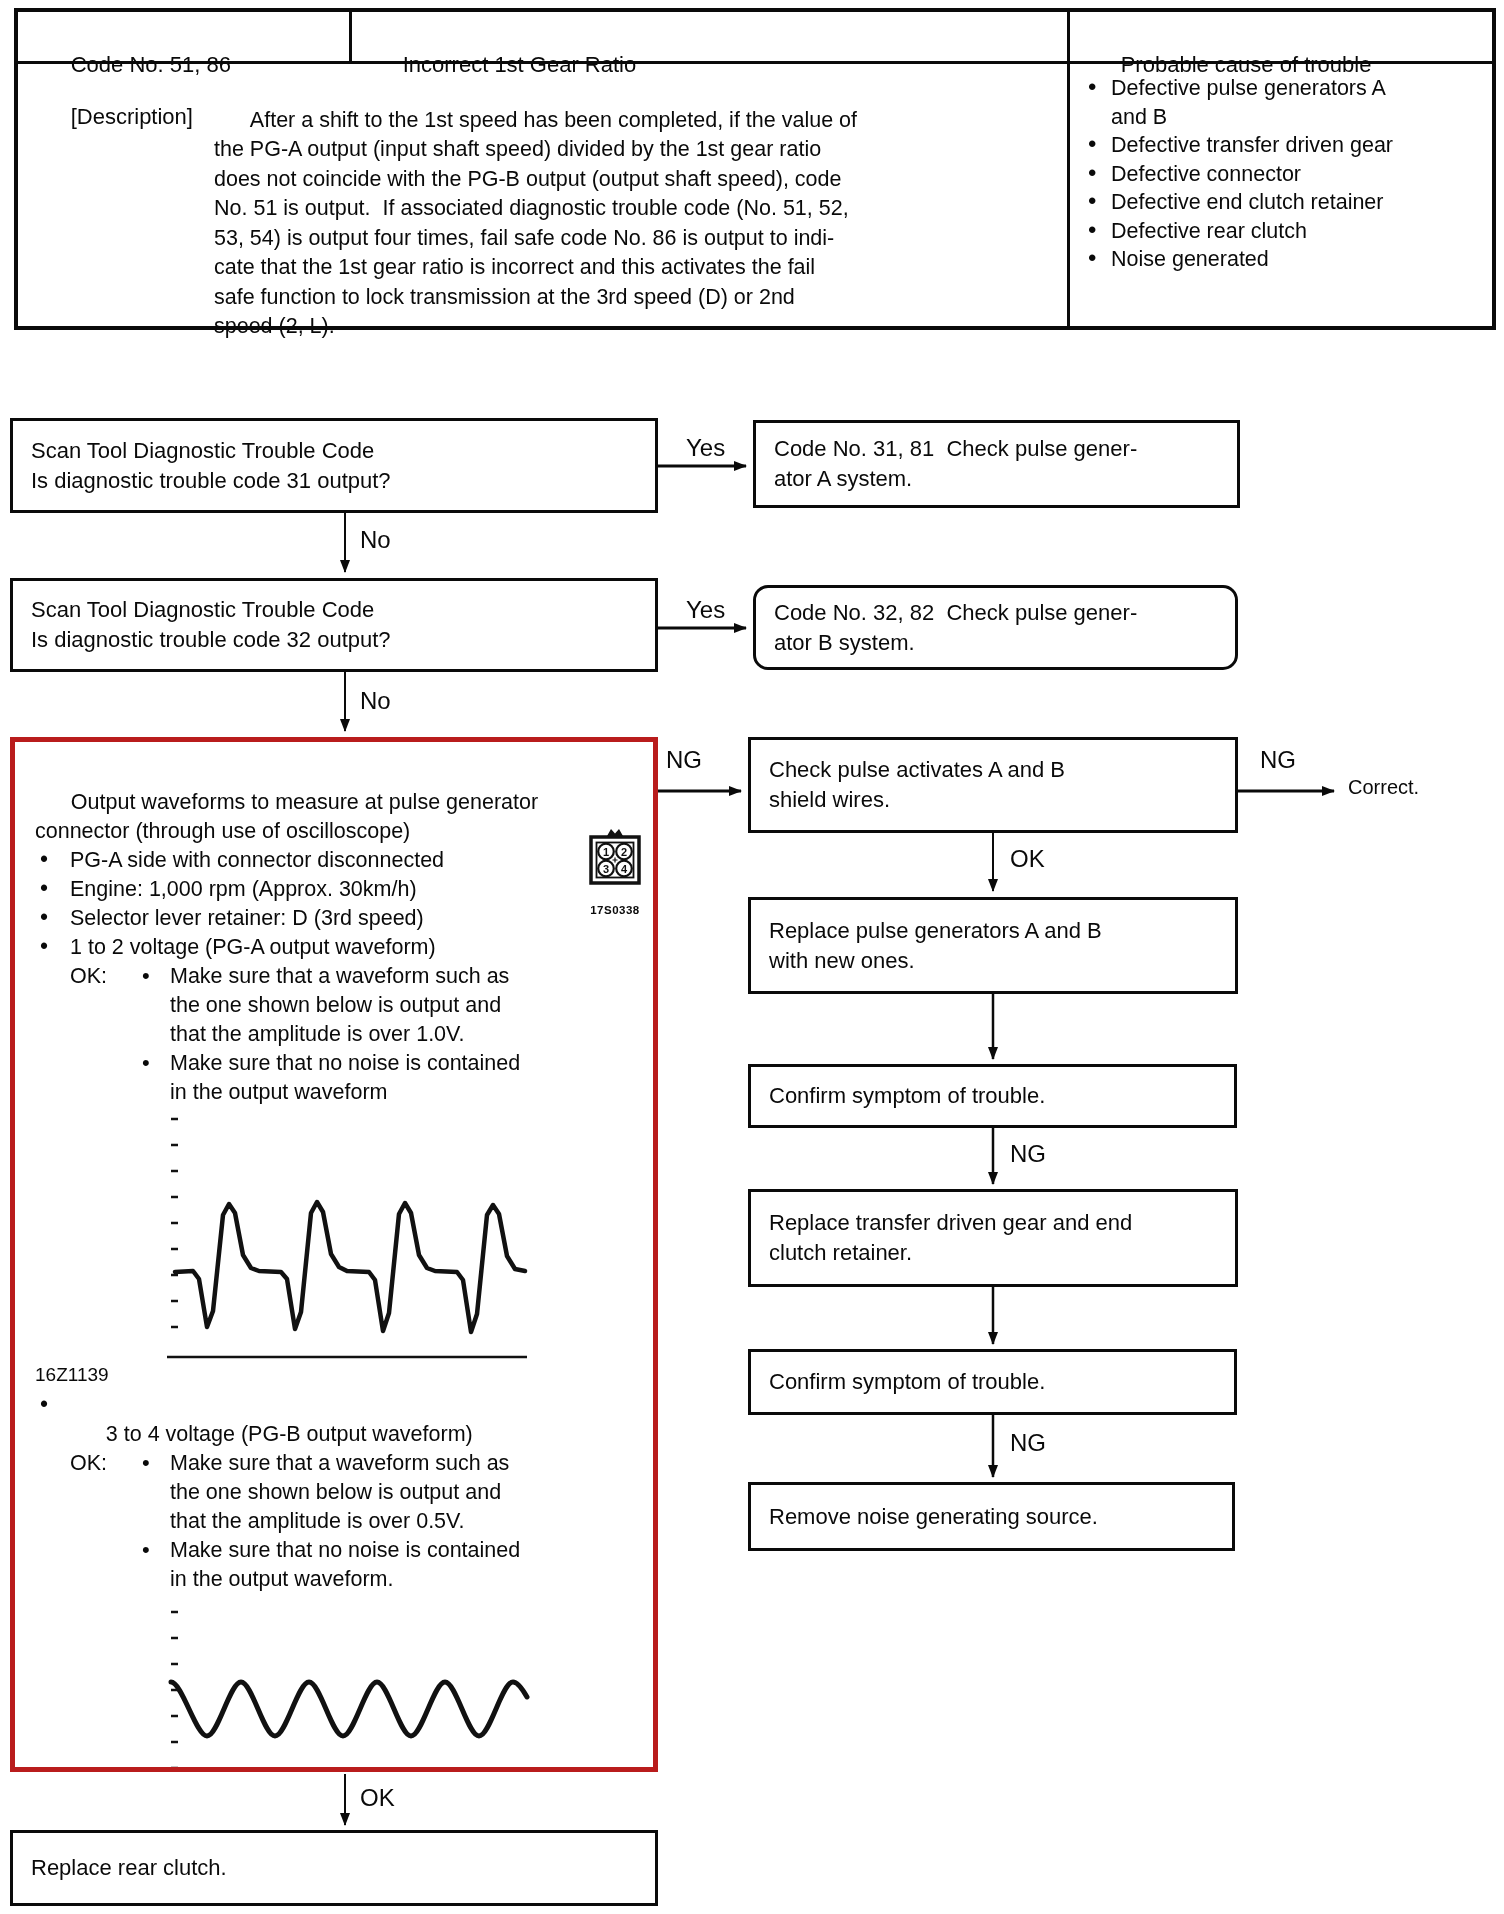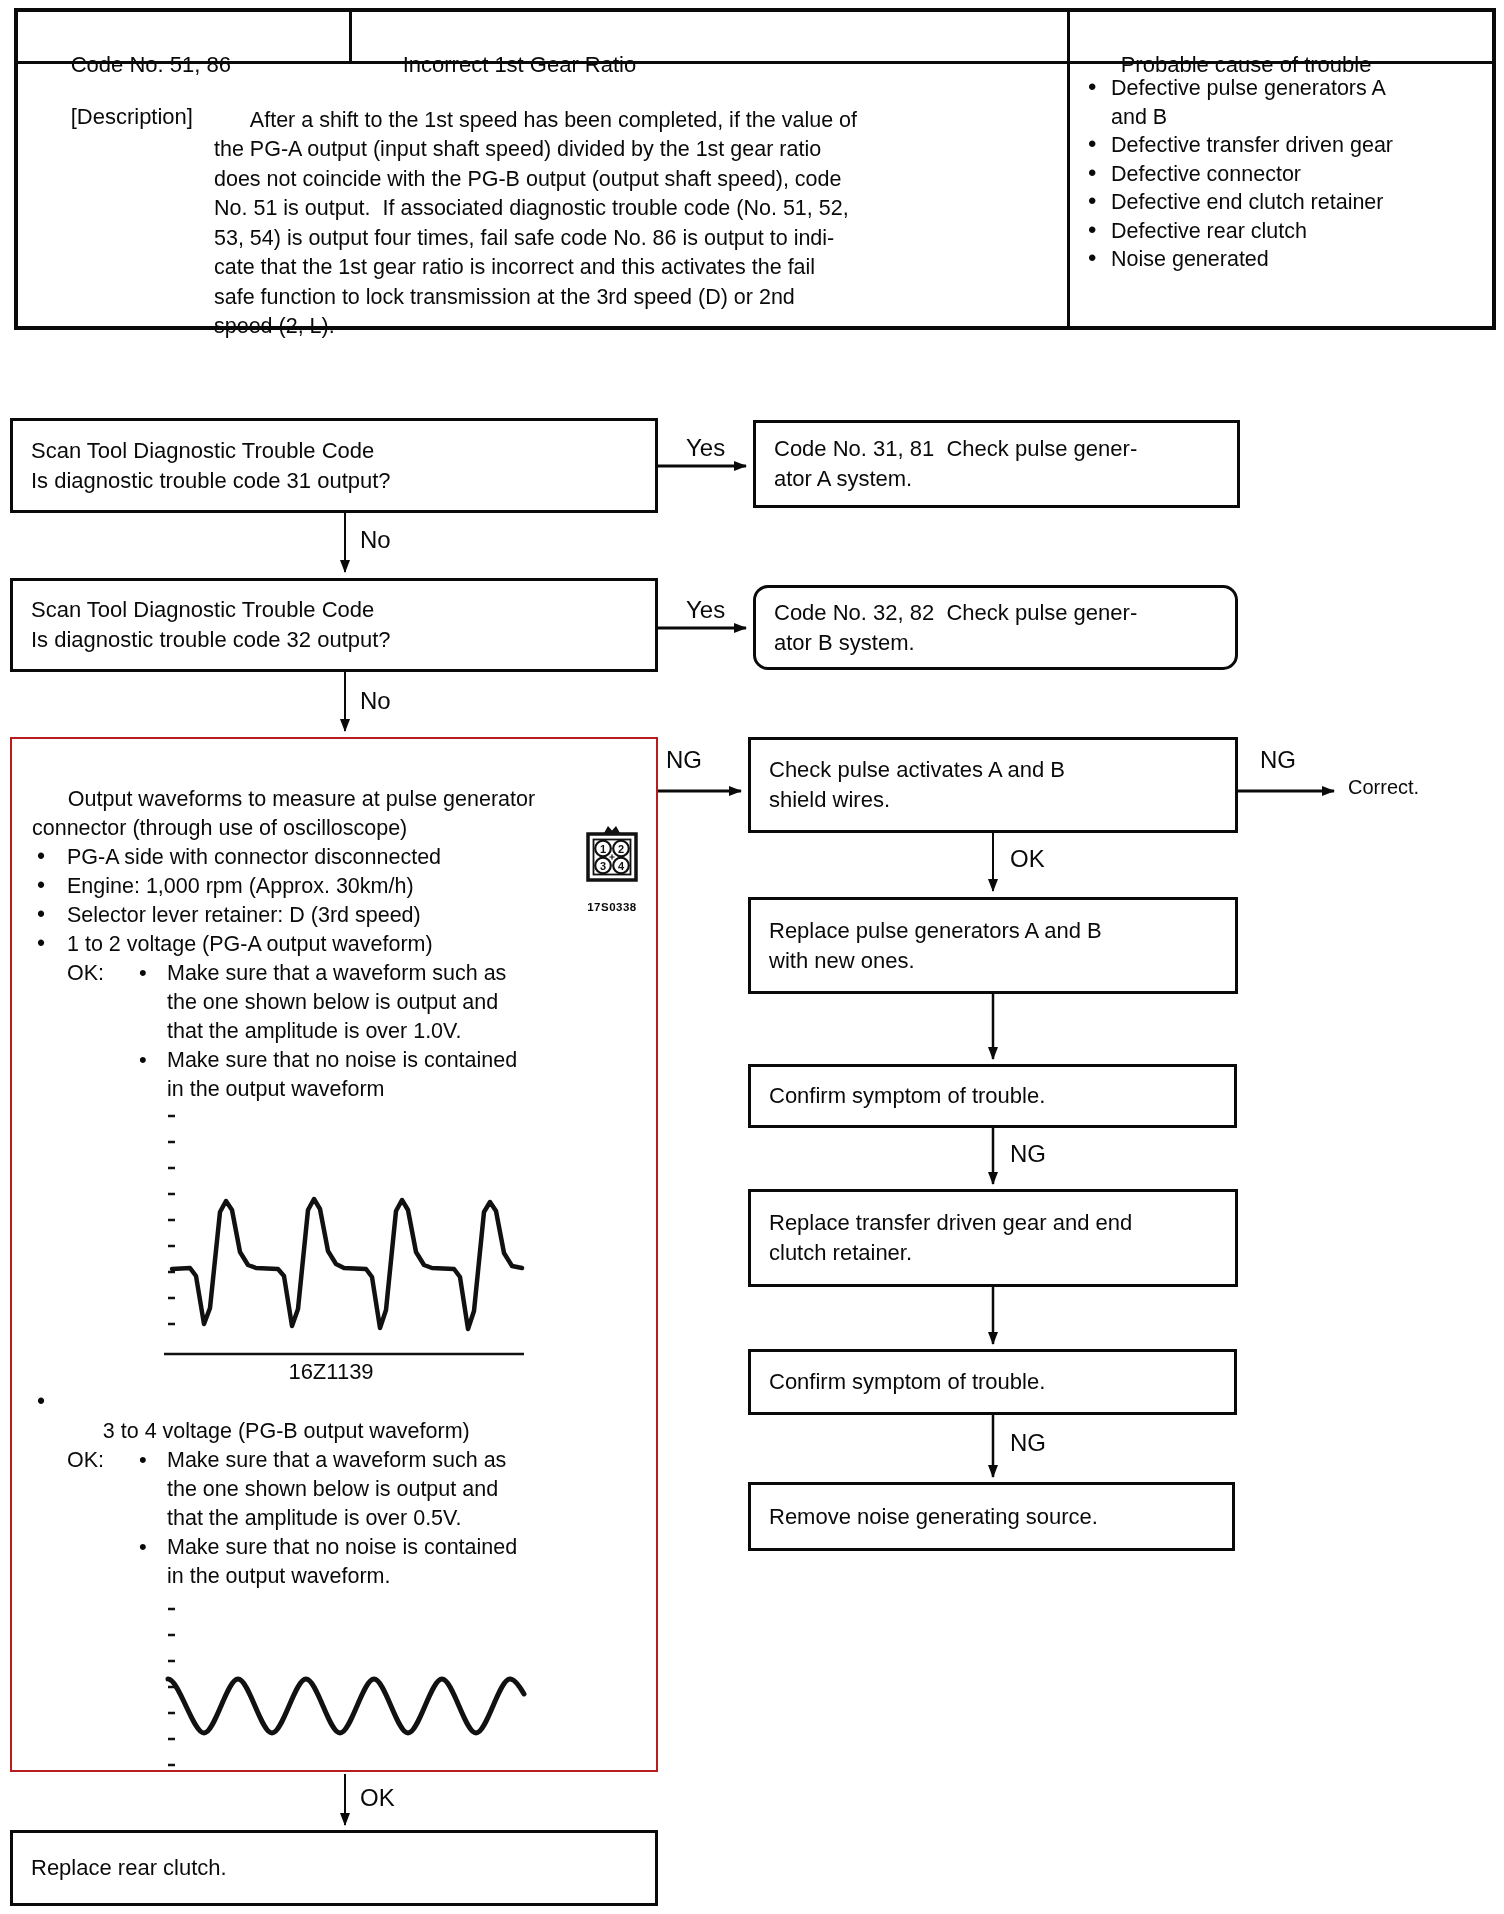--- a/index.html
+++ b/index.html
@@ -23,32 +23,32 @@
 
   
   .fbox{position:absolute;border:3px solid #0a0a0a;background:#fff;box-sizing:border-box;
         display:flex;align-items:center;}
   .fbox-text{padding-left:18px;font-size:22px;line-height:30px;white-space:pre-wrap;}
   .lbl{position:absolute;font-size:24px;}
   .correct{position:absolute;font-size:20px;}
 
   
   .bigbox{position:absolute;left:10px;top:737px;width:648px;height:1035px;
-          border:2px solid #b91c1c;box-sizing:border-box;background:#fff;
+          border:5px solid #b91c1c;box-sizing:border-box;background:#fff;
           padding:17px 12px 0 20px;font-size:21.5px;line-height:29px;overflow:hidden;}
   .bb-intro{white-space:pre-wrap;}
   .bb-bullet{position:relative;padding-left:35px;white-space:pre-wrap;}
   .bb-bullet::before{content:"\2022";position:absolute;left:5px;top:-1px;font-size:23px;}
   .okrow{display:flex;margin-left:35px;}
   .oklabel{width:66px;flex:0 0 66px;}
   .okbullets{width:400px;}
   .okb{position:relative;padding-left:34px;}
   .okb::before{content:"\2022";position:absolute;left:6px;top:-1px;font-size:22px;}
   .wfsvg{display:block;margin-left:120px;}
-  .figlabel{text-align:center;padding-right:14px;font-size:22px;line-height:20px;}
+  .figlabel{text-align:left;padding-right:14px;font-size:19px;line-height:20px;}
   .connector{position:absolute;left:552px;top:86px;width:96px;text-align:center;}
   .conn-label{font-size:11.5px;font-weight:bold;letter-spacing:0.5px;margin-top:2px;}
 
   .overlay{position:absolute;left:0;top:0;pointer-events:none;}
 </style>
 </head>
 <body>
 
 <div class="page">
 

